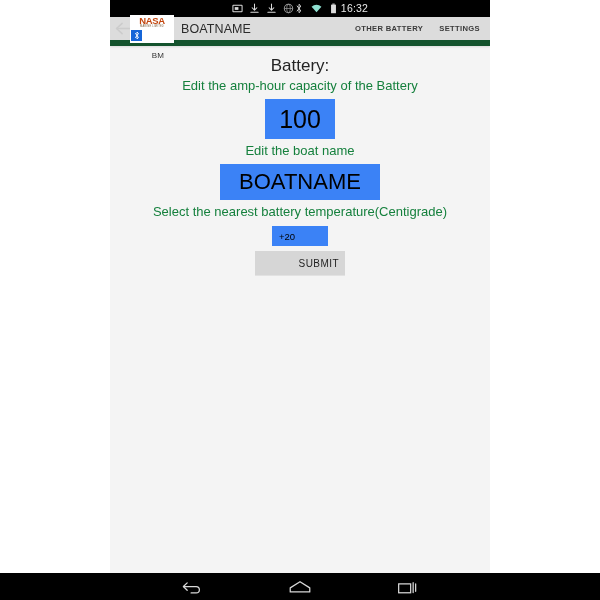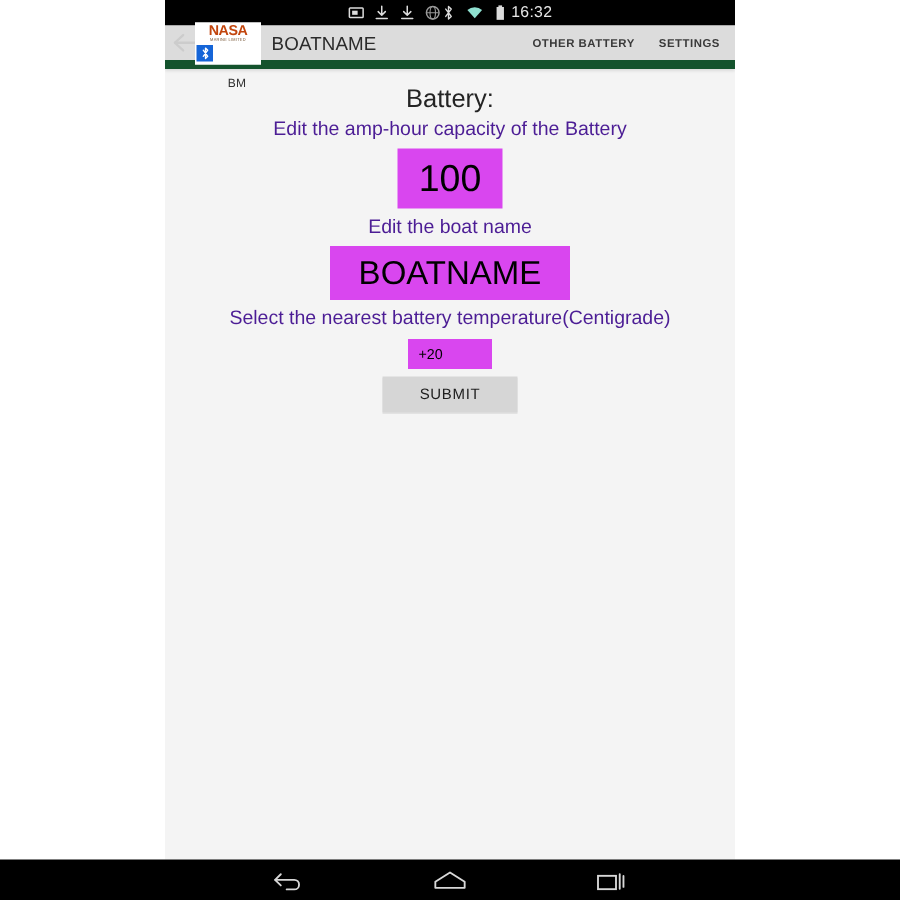--- a/index.html
+++ b/index.html
@@ -166,31 +166,31 @@
     text-align: center;
   }
   .heading {
     font-size: 17px;
     color: #242424;
     line-height: 21px;
     margin: 0 0 1px 0;
   }
   .label {
     font-size: 13px;
-    color: #4c1d95;
+    color: #15803d;
     line-height: 18px;
     margin: 0;
     padding: 0 4px;
   }
   .field-row {
     display: flex;
     justify-content: center;
   }
   .yellow-field {
-    background: #d946ef;
+    background: #3b82f6;
     color: #000000;
     box-sizing: border-box;
     display: flex;
     align-items: center;
   }
   #capacity-field {
     width: 70px;
     height: 40px;
     justify-content: center;
     font-size: 25px;
@@ -217,20 +217,21 @@
     height: 24px;
     background: #d6d6d6;
     border: none;
     color: #1e1e1e;
     font-family: "Liberation Sans", sans-serif;
     font-size: 10px;
     letter-spacing: 0.45px;
     margin: 0 auto 5px auto;
     display: block;
     box-shadow: 0 1px 0 rgba(0,0,0,0.07);
+    text-align: right;
   }
 
   
   #nav-bar {
     position: absolute;
     left: 0;
     top: 573px;
     width: 600px;
     height: 27px;
     background: #000000;

